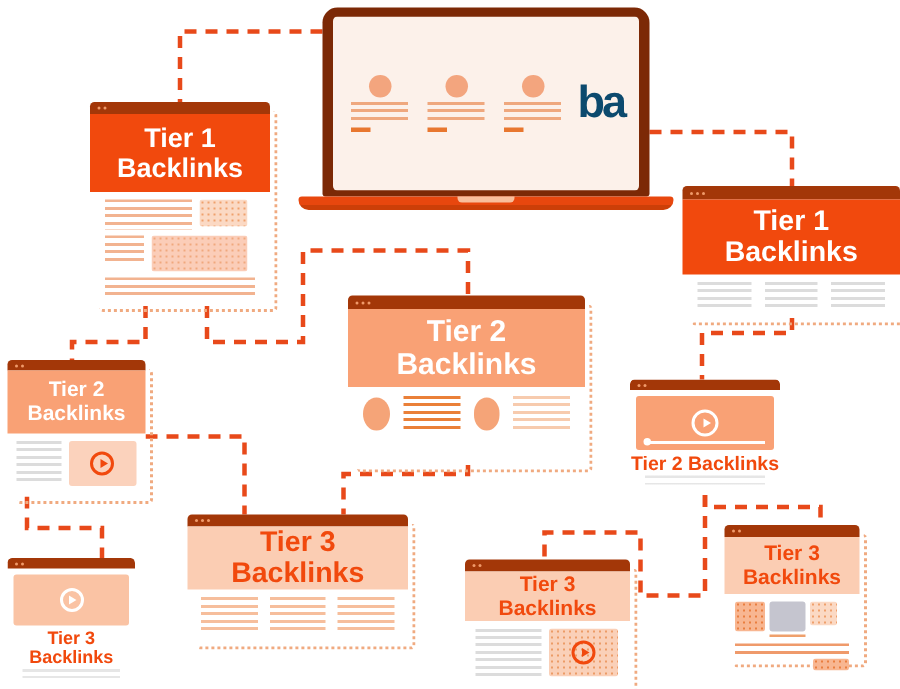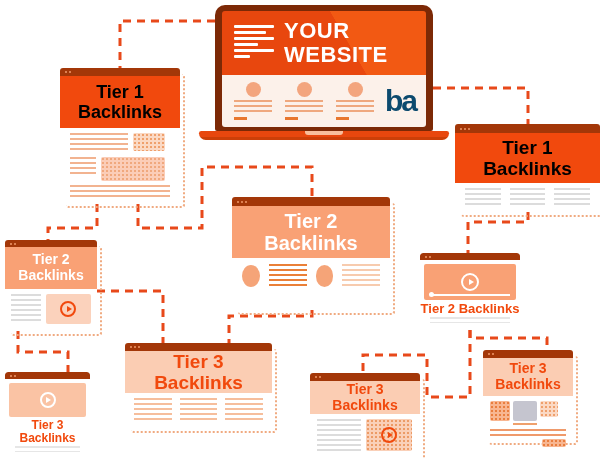--- a/index.html
+++ b/index.html
@@ -8,21 +8,21 @@
   .connectors{position:absolute;left:0;top:0;z-index:0;}
   
   .window{position:absolute;background:#fff;border-radius:3px;z-index:1;box-sizing:border-box;overflow:visible;}
   .window::after{content:"";position:absolute;left:6px;top:6px;right:-5px;bottom:-5px;
      border-right:2px dotted #F0AA80;border-bottom:2px dotted #F0AA80;border-radius:3px;z-index:-1;}
   .titlebar{height:8px;background:#A33708;border-radius:3px 3px 0 0;display:flex;align-items:center;gap:2px;padding-left:5px;}
   .dotrow i{display:block;width:2px;height:2px;border-radius:50%;background:#F09A6A;}
   .dotrow{display:flex;gap:2px;}
   .hdr{display:flex;align-items:center;justify-content:center;font-weight:700;text-align:center;line-height:1.12;}
   .hdr span{display:inline-block;max-width:92%;}
-  .t1{background:#F1490D;color:#000000;}
+  .t1{background:#F1490D;color:#ffffff;}
   .t2{background:#F9A175;color:#fff;}
   .t3{background:#FBCDB3;color:#F1490D;}
   .content{display:flex;box-sizing:border-box;}
   .lines{background:repeating-linear-gradient(to bottom,var(--lc) 0 2px,transparent 2px 5px);}
   .speckle{background-color:var(--bg);background-image:radial-gradient(var(--dc) 0.8px,transparent 0.95px);background-size:4px 4px;border-radius:2px;}
   .play{border:2px solid var(--pc);border-radius:50%;display:flex;align-items:center;justify-content:center;box-sizing:border-box;}
   .play::after{content:"";margin-left:2px;border-left:5px solid var(--pc);border-top:3.5px solid transparent;border-bottom:3.5px solid transparent;}
   .video{display:flex;align-items:center;justify-content:center;position:relative;border-radius:2px;}
   .progress{position:absolute;bottom:4px;left:6px;right:6px;height:2px;background:#fff;}
   .progress::before{content:"";position:absolute;left:-1px;top:-2px;width:5px;height:5px;border-radius:50%;background:#fff;}
@@ -94,31 +94,20 @@
       <polyline points="18,331 18,352 68,352 68,373"></polyline>
       <polyline points="97,291 163,291 163,344"></polyline>
       <polyline points="312,310 312,316 229,316 229,344"></polyline>
       <polyline points="470,330 470,397 427,397 427,355 363,355 363,374"></polyline>
       <polyline points="470,330 470,338 547,338 547,351"></polyline>
     </g>
   </svg>
 
   <div id="laptop-screen">
     <div class="screen-inner">
-      <div class="screen-header">
-        <div class="tl-bars">
-          <i style="width:40px"></i>
-            <i style="width:32px"></i>
-            <i style="width:40px"></i>
-          <i style="width:24px"></i>
-            <i style="width:40px"></i>
-            <i style="width:16px"></i>
-        </div>
-        <div class="site-title">YOUR WEBSITE</div>
-      </div>
       <div class="screen-body">
         <div class="card">
           <div class="avatar"></div>
           <div class="card-lines lines" style="--lc:#EFA87E"></div>
           <div class="card-bar"></div>
         </div>
         <div class="card">
           <div class="avatar"></div>
           <div class="card-lines lines" style="--lc:#EFA87E"></div>
           <div class="card-bar"></div>

